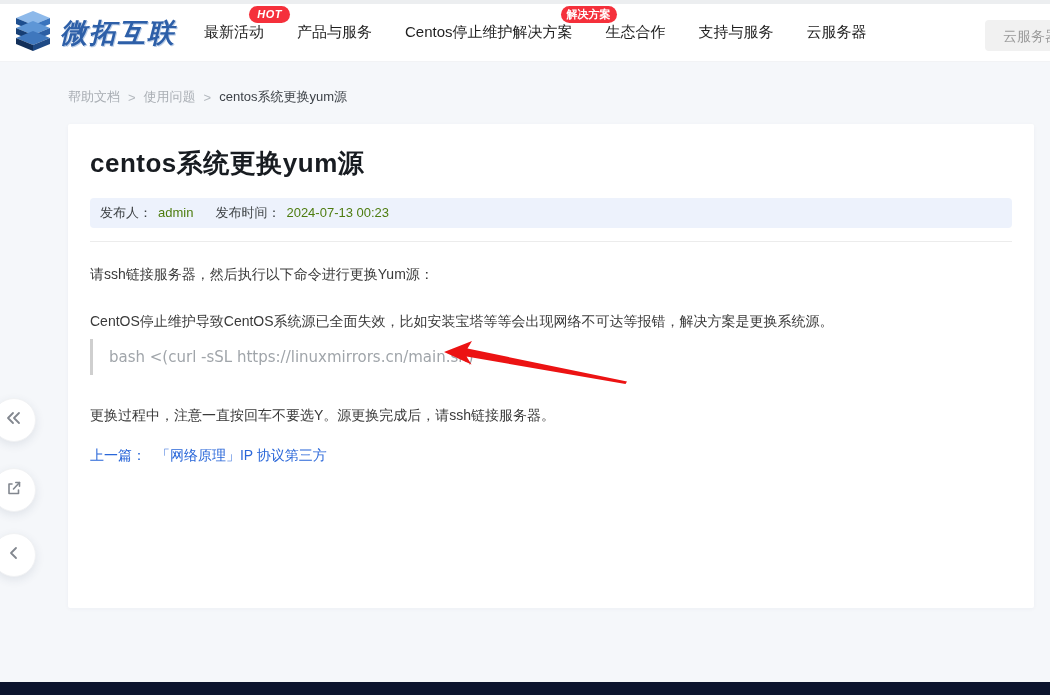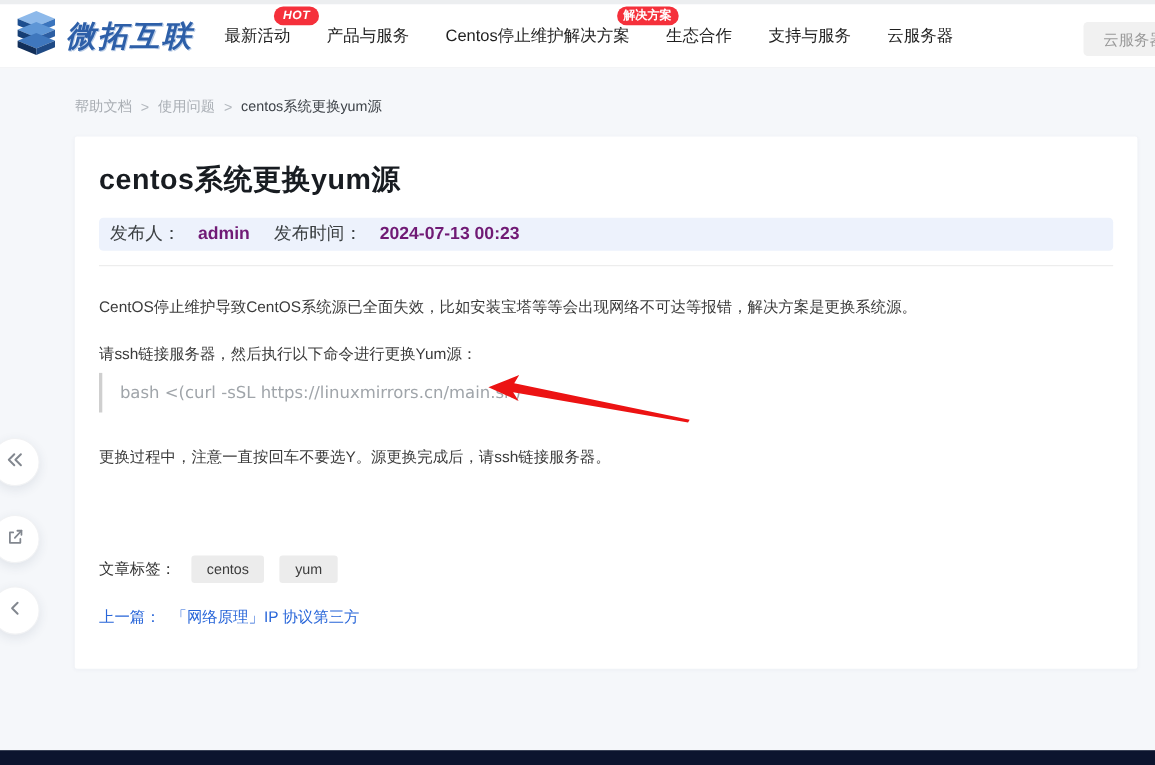--- a/index.html
+++ b/index.html
@@ -55,25 +55,25 @@
   
   .card {
     position:absolute; left:68px; top:124px; width:966px; min-height:484px;
     background:#ffffff; border-radius:2px;
     box-shadow:0 1px 4px rgba(30,50,90,0.04);
     padding:24px 22px 38px 22px;
   }
   .article-title { font-size:26px; line-height:30px; font-weight:700; color:#181c21; letter-spacing:0.5px; }
   .meta-bar {
     margin-top:20px; height:30px; line-height:30px; background:#edf2fc;
-    border-radius:4px; padding:0 10px; font-size:16px; color:#3c4043;
+    border-radius:4px; padding:0 10px; font-size:13px; color:#3c4043;
     display:flex; align-items:center;
   }
   .meta-label { color:#3c4043; }
-  .meta-value { font-weight:bold; color:#701a75; margin-left:16px; }
+  .meta-value { font-weight:normal; color:#4d7c0f; margin-left:6px; }
   .meta-gap { width:22px; }
   .divider { margin-top:13px; height:1px; background:#ececec; }
 
   .para { font-size:14px; line-height:20px; color:#3a3a3a; }
   .p1 { margin-top:27px; }
   .p2 { margin-top:22px; }
   .code-block {
     margin-top:8px; border-left:3px solid #cfcfcf;
     padding:7px 0 7px 16px;
     font-size:15px; line-height:22px; color:#a0a5aa;
@@ -169,36 +169,31 @@
   <div class="meta-bar">
     <span class="meta-label">发布人：</span>
     <span class="meta-value">admin</span>
     <span class="meta-gap"></span>
     <span class="meta-label">发布时间：</span>
     <span class="meta-value">2024-07-13 00:23</span>
   </div>
 
   <div class="divider"></div>
 
+  <p class="para p2">请ssh链接服务器，然后执行以下命令进行更换Yum源：</p>
   <p class="para p1">CentOS停止维护导致CentOS系统源已全面失效，比如安装宝塔等等会出现网络不可达等报错，解决方案是更换系统源。</p>
-  <p class="para p2">请ssh链接服务器，然后执行以下命令进行更换Yum源：</p>
 
   <div class="code-block">bash &lt;(curl -sSL https://linuxmirrors.cn/main.sh)</div>
 
   <svg class="red-arrow" viewBox="0 0 200 56">
     <polygon points="6,16 34,5 29.5,12.5 189,45.5 187.5,48 28.5,20.5 33.5,28.5" fill="#ec1313"></polygon>
   </svg>
 
   <p class="para p3">更换过程中，注意一直按回车不要选Y。源更换完成后，请ssh链接服务器。</p>
 
-  <div class="tags-row">
-    <span>文章标签：</span>
-    <span class="tag-chip">centos</span>
-    <span class="tag-chip">yum</span>
-  </div>
 
   <div class="prev-row">
     <span class="prev-label">上一篇：</span>
     <a class="prev-link">「网络原理」IP 协议第三方</a>
   </div>
 </div>
 
 <div class="float-btn fb1">
   <span>
     <svg width="18" height="14" viewBox="0 0 18 14" fill="none" stroke-width="1.8" stroke-linecap="round" stroke-linejoin="round">

